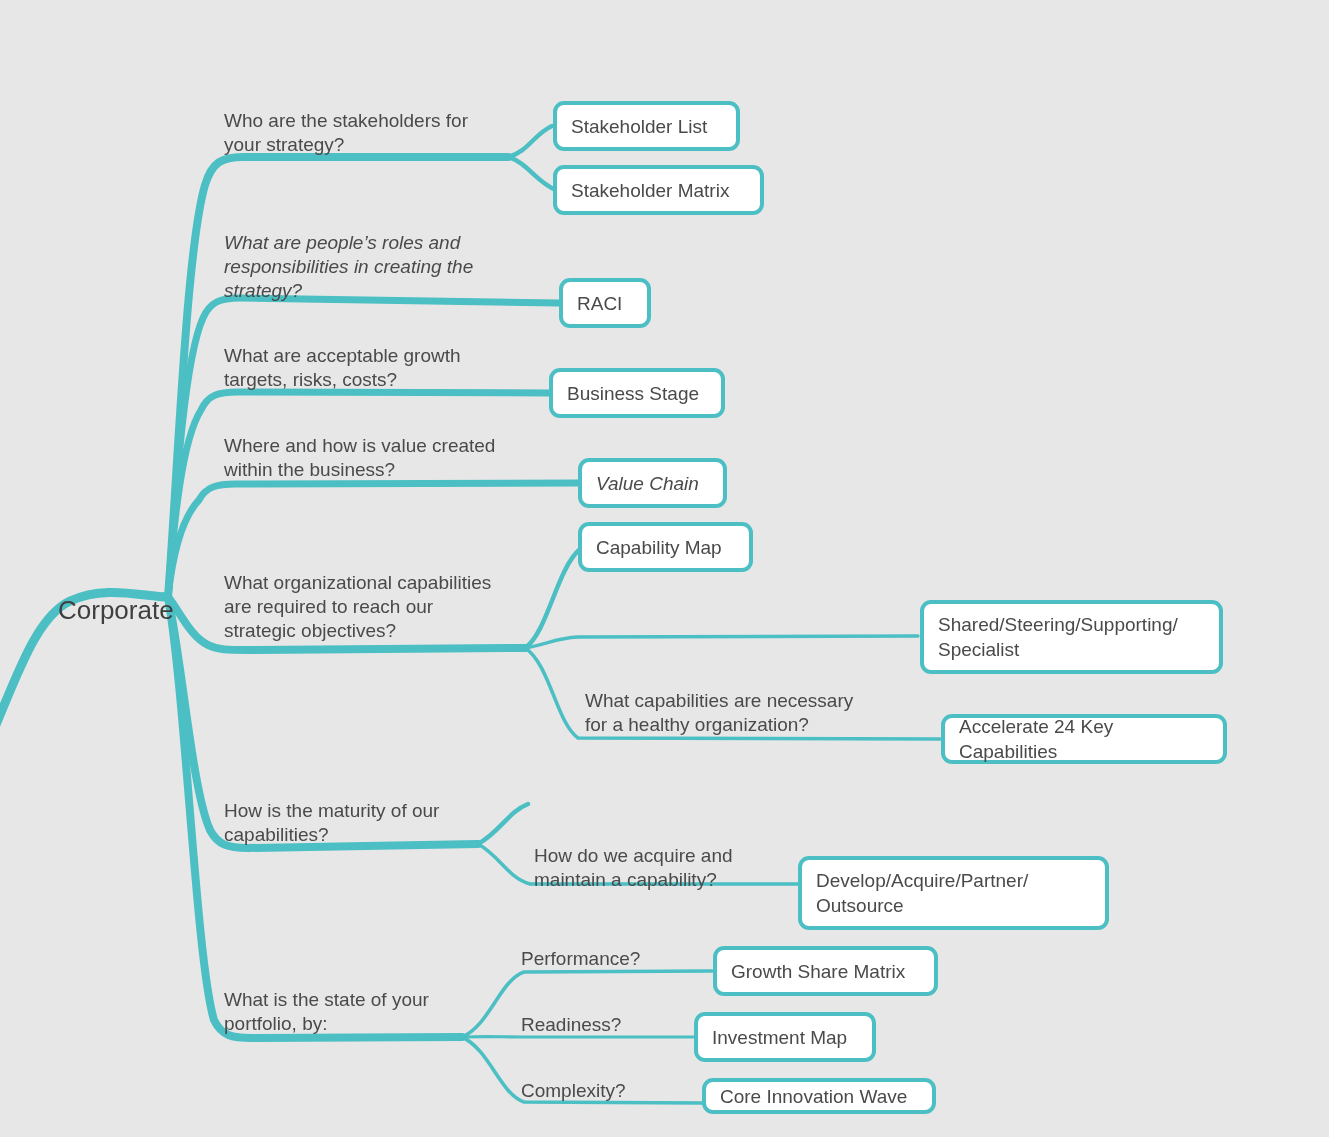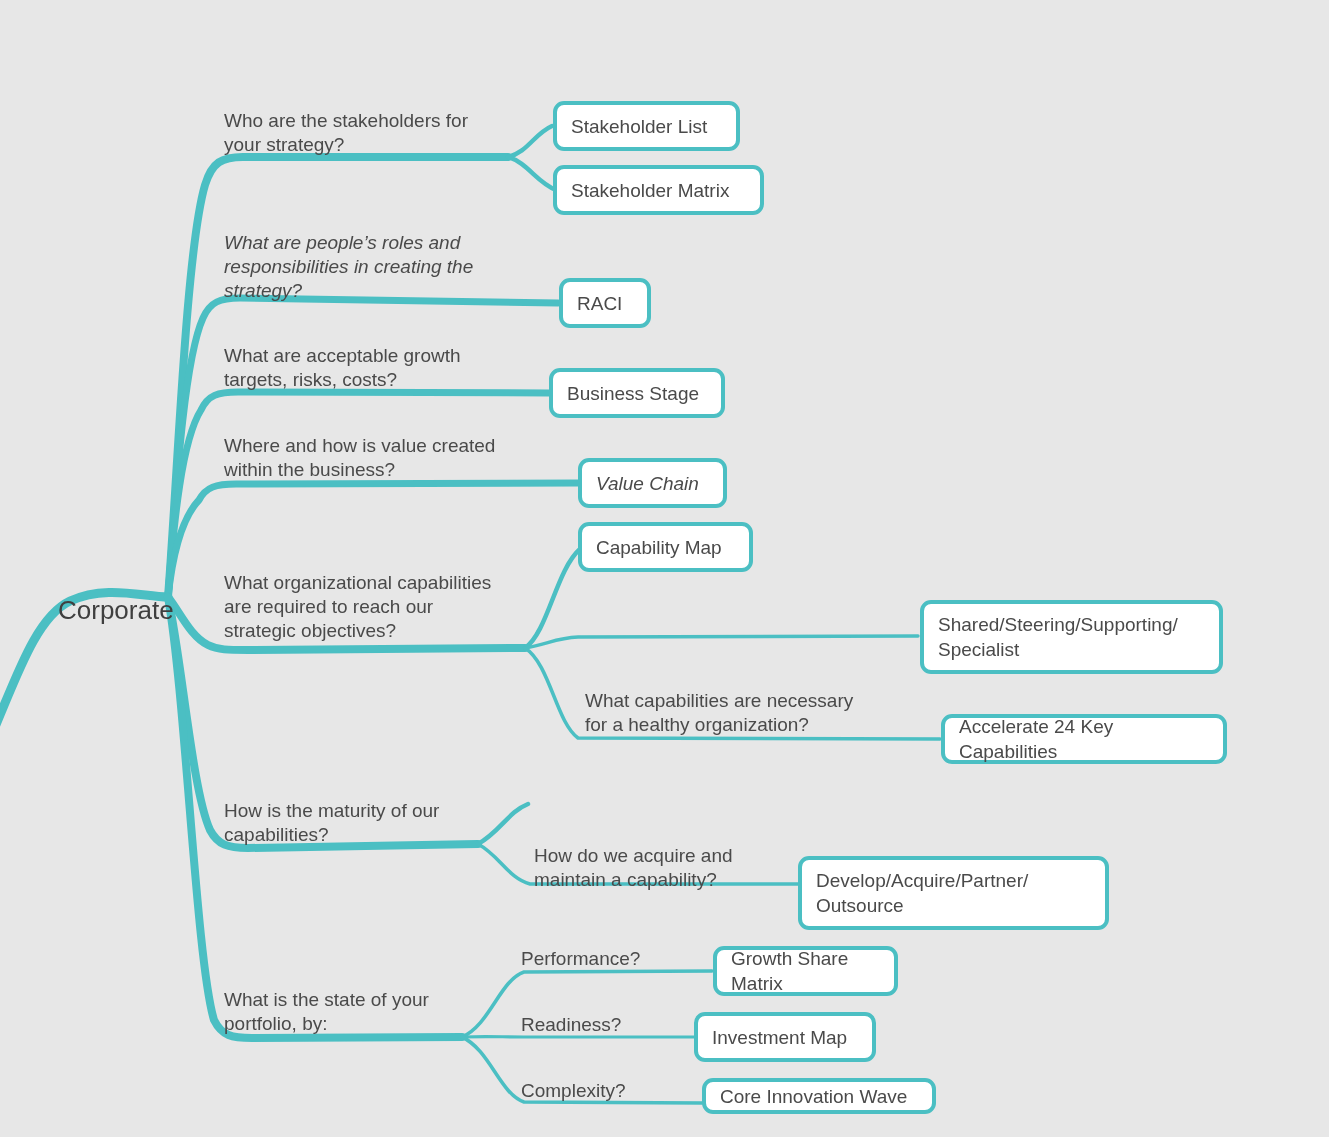--- a/index.html
+++ b/index.html
@@ -134,21 +134,21 @@
 
   <div class="label-text" style="left:534px; top:844px; width:300px;">How do we acquire and
 maintain a capability?</div>
   <div class="node-box" style="left:788px; top:856px; width:311px; height:74px;margin-left:10px;">Develop/Acquire/Partner/
 Outsource</div>
 
   <div class="label-text" style="left:224px; top:988px; width:300px;">What is the state of your
 portfolio, by:</div>
 
   <div class="label-text" style="left:521px; top:947px;">Performance?</div>
-  <div class="node-box" style="left:713px; top:946px; width:185px; height:50px;">Growth Share Matrix</div>
+  <div class="node-box" style="left:713px; top:946px; width:225px; height:50px;">Growth Share Matrix</div>
 
   <div class="label-text" style="left:521px; top:1013px;">Readiness?</div>
   <div class="node-box" style="left:694px; top:1012px; width:182px; height:50px;">Investment Map</div>
 
   <div class="label-text" style="left:521px; top:1079px;">Complexity?</div>
   <div class="node-box" style="left:702px; top:1078px; width:234px; height:36px;">Core Innovation Wave</div>
 
 </div>
 
 </body></html>

